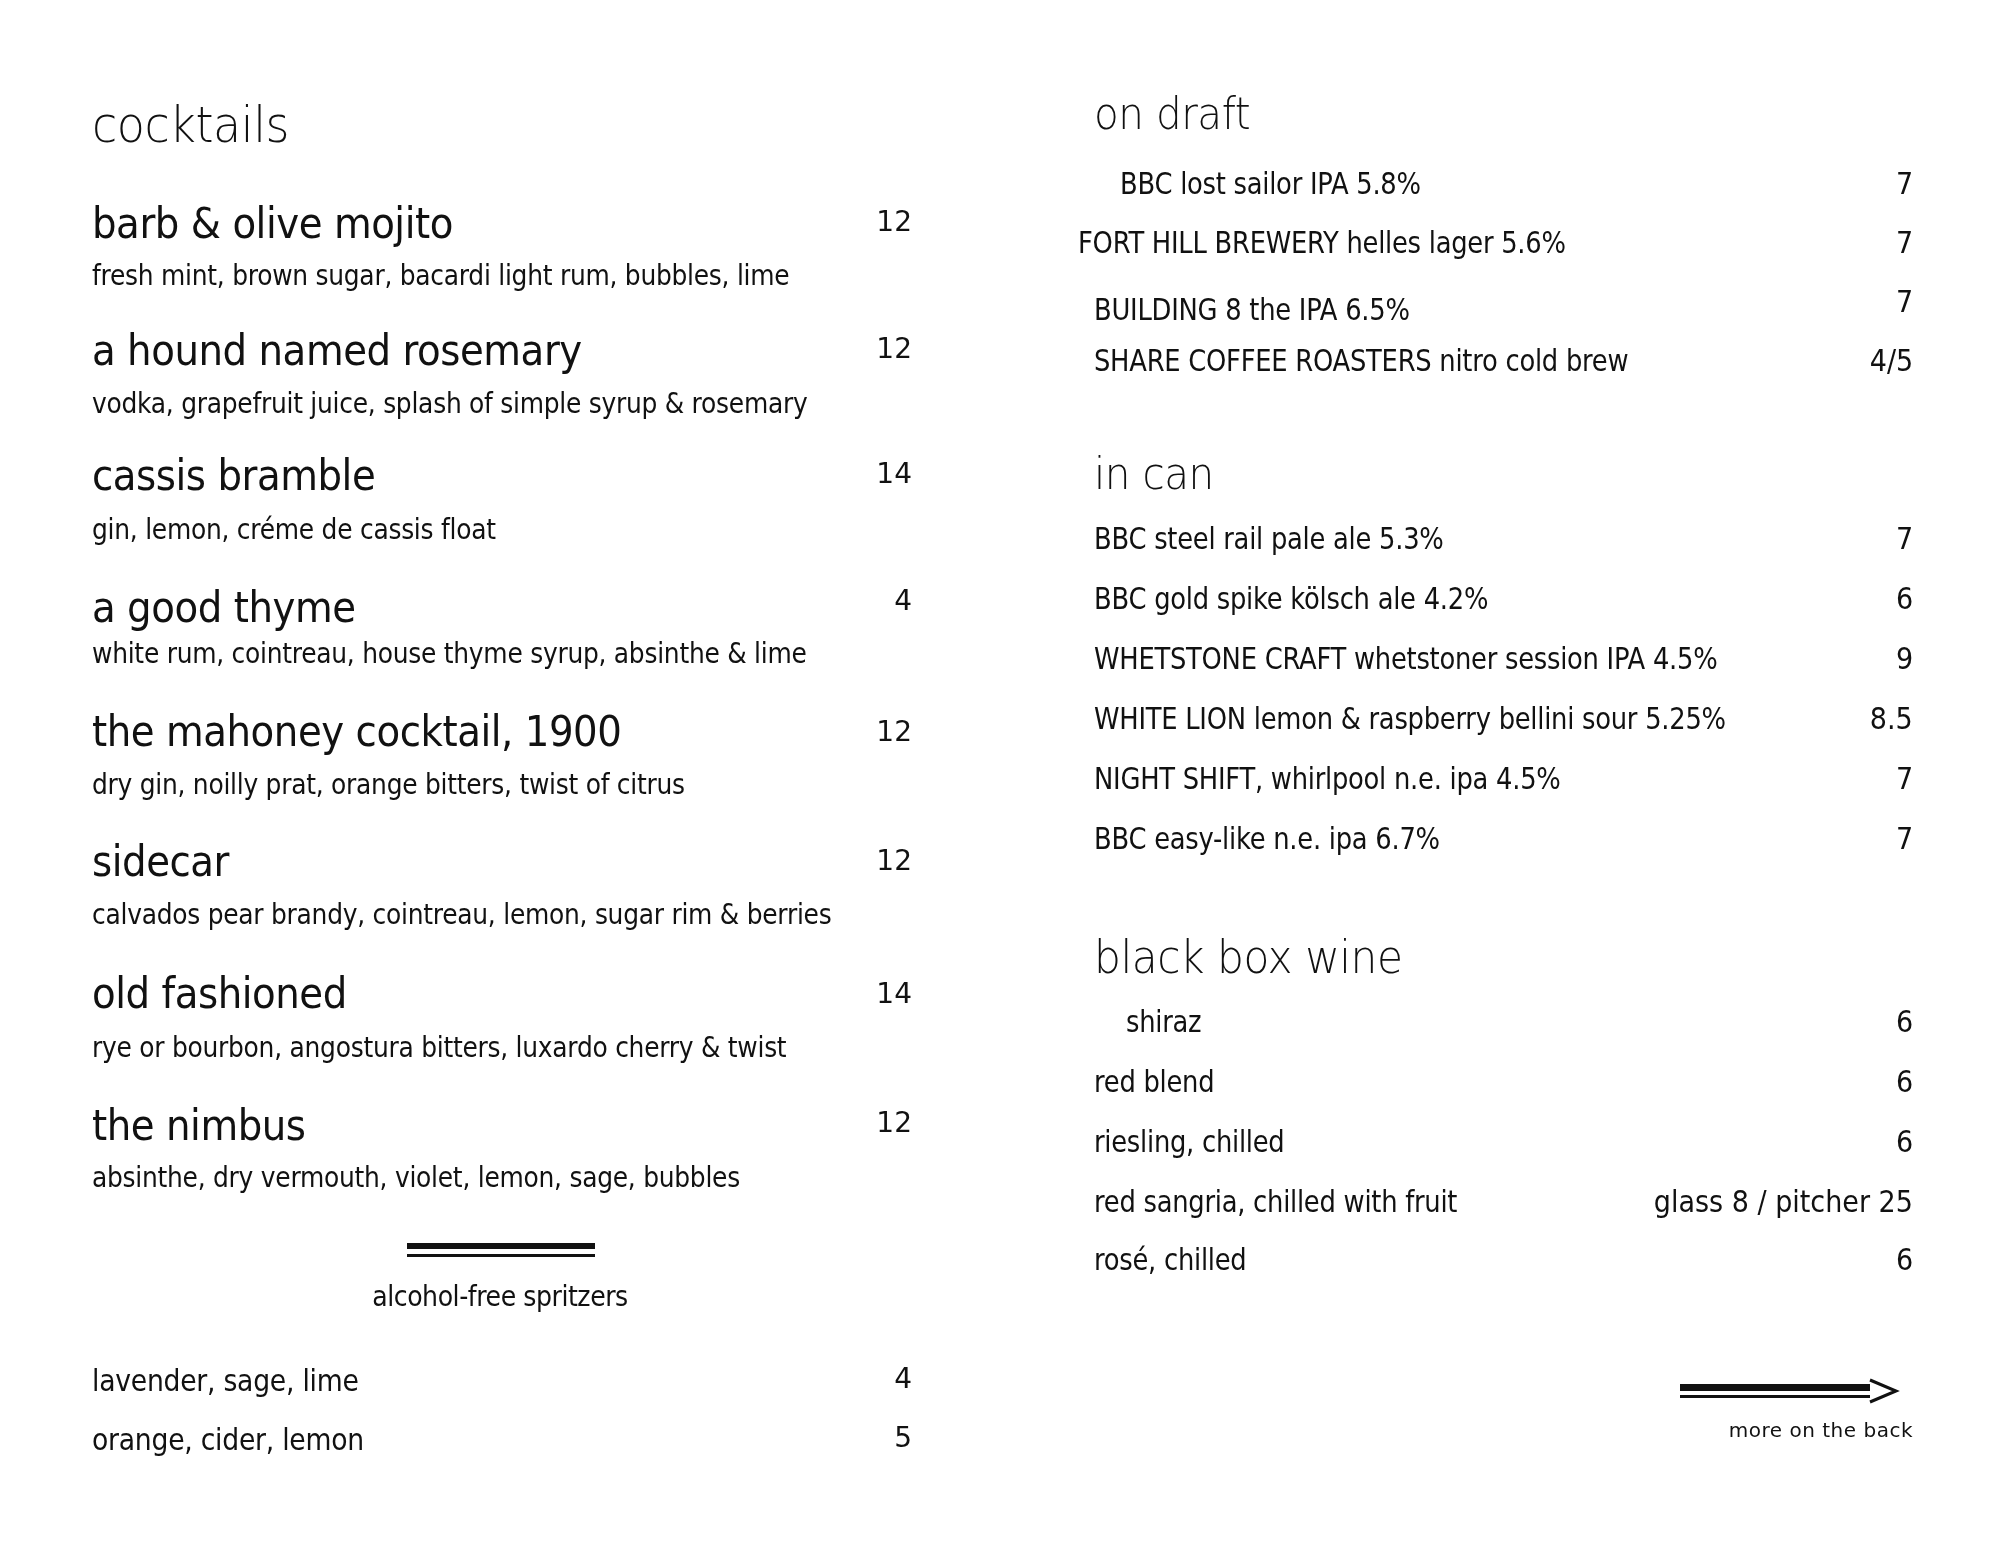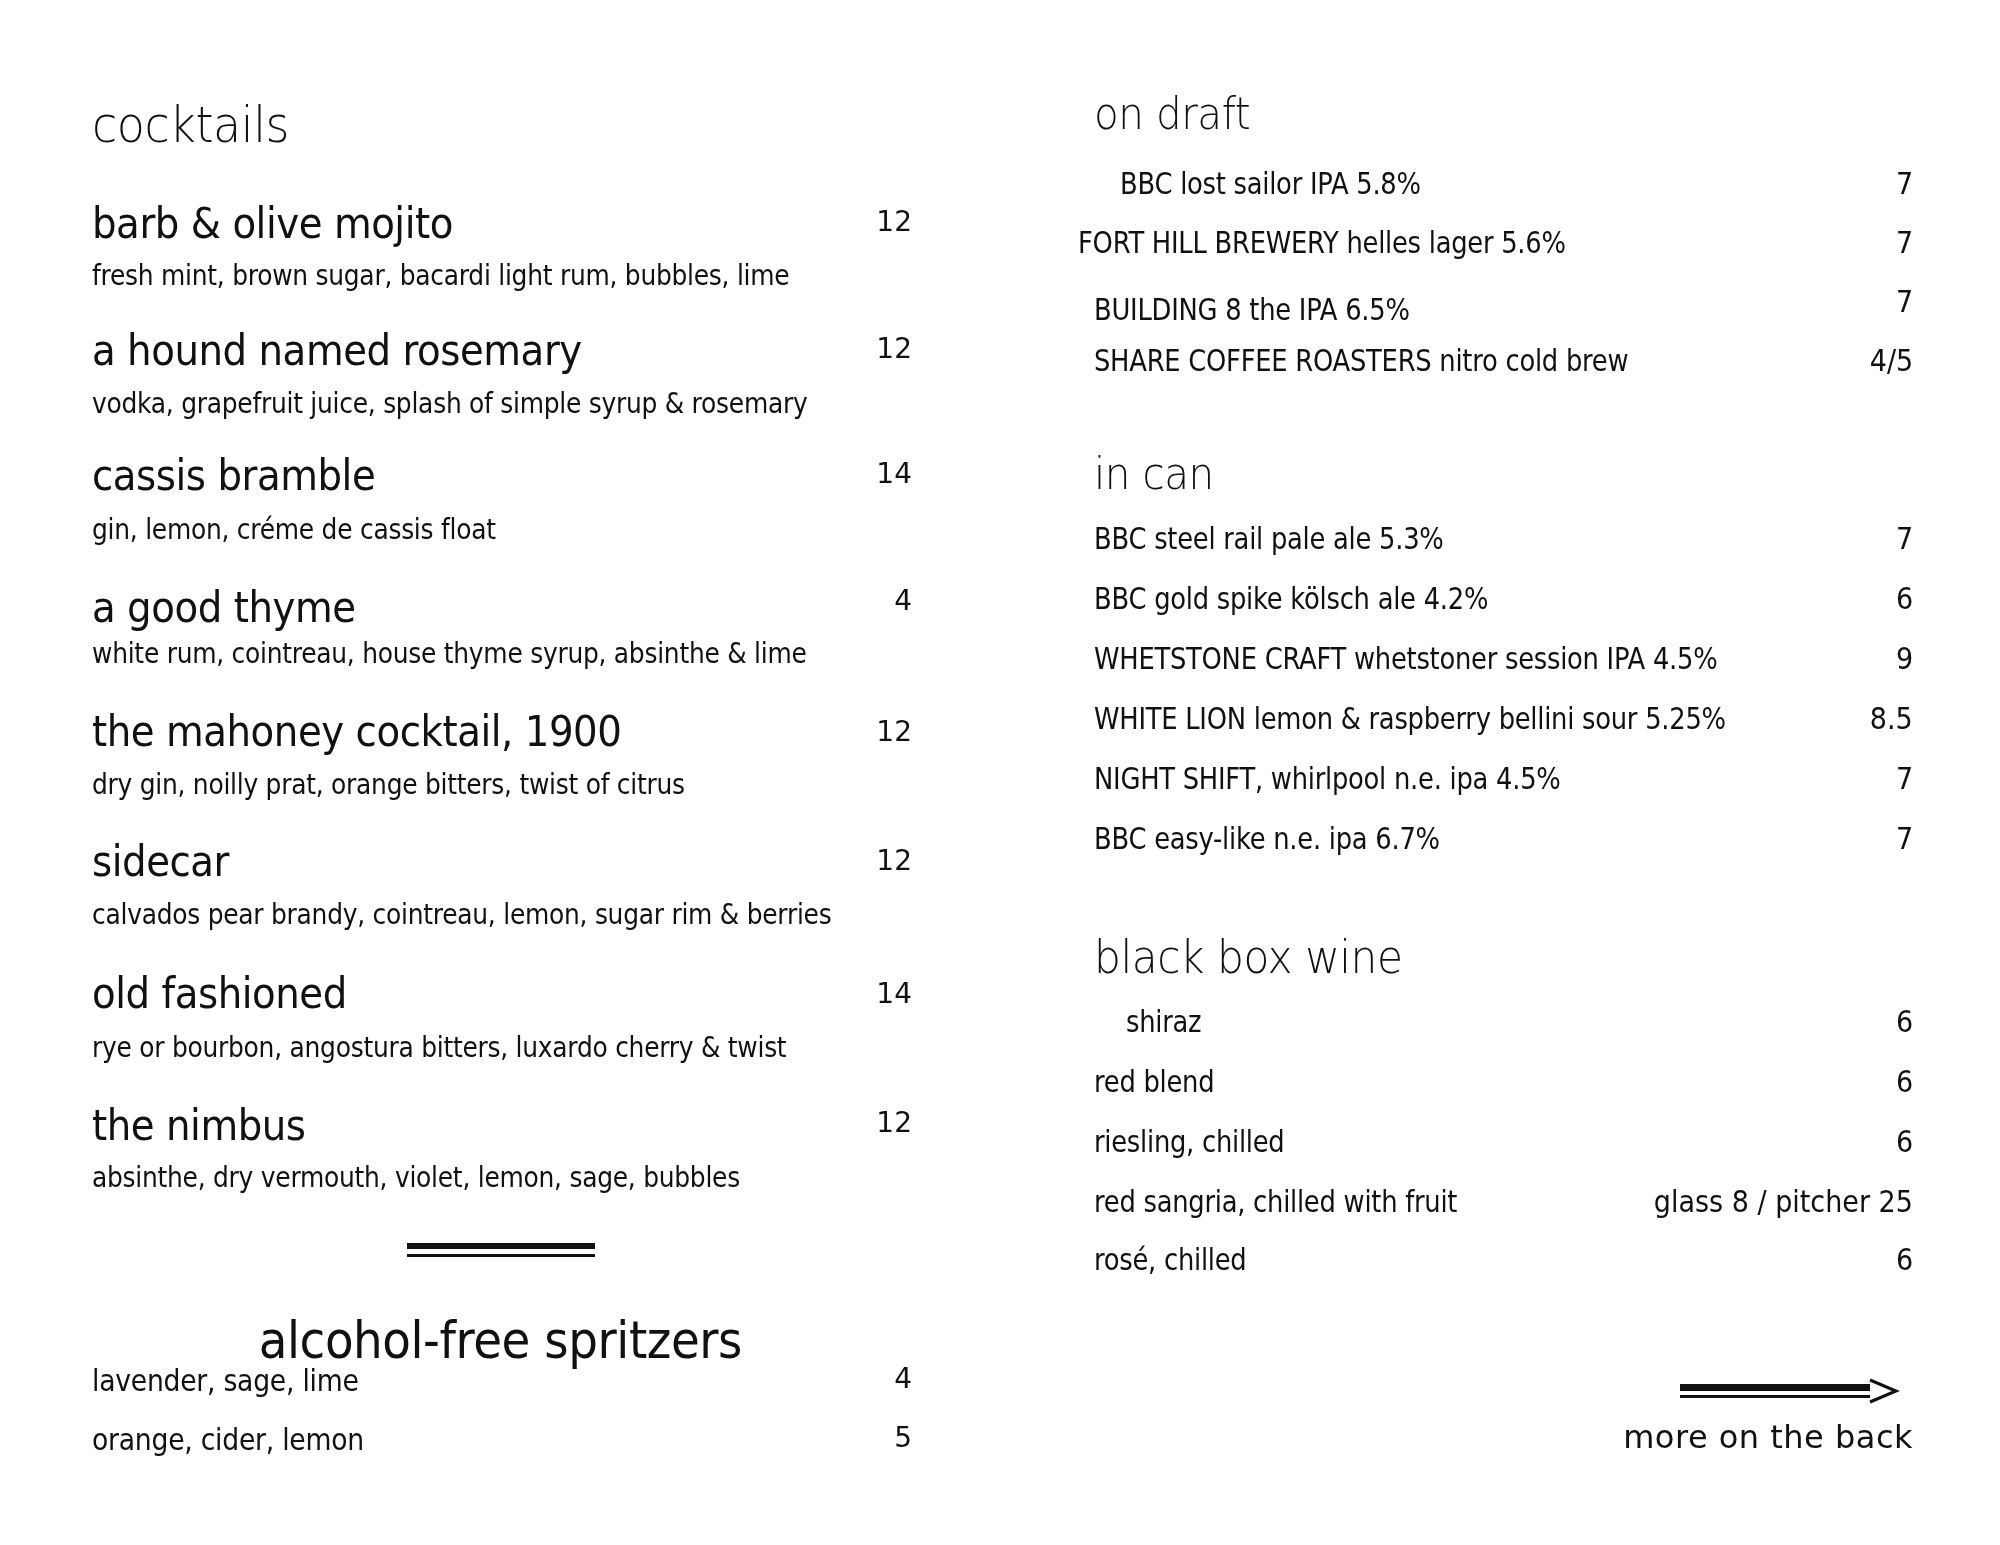--- a/index.html
+++ b/index.html
@@ -64,21 +64,21 @@
     <div class="abs price" style="left:860px; width:52px; top:1106px;">12</div>
     <div class="abs desc" style="left:92px; top:1160px;">absinthe, dry vermouth, violet, lemon, sage, bubbles</div>
   </div>
 </div>
 
 <div class="divider" style="left:407px; top:1243px; width:188px; height:14px;">
   <div class="a"></div>
     <div class="b"></div>
 </div>
 
-<div class="abs" style="left:0; width:1000px; top:1280px; text-align:center; font-size:52px; letter-spacing:-0.5px;margin-top:30px;">
+<div class="abs" style="left:0; width:1000px; top:1280px; text-align:center; font-size:28px; letter-spacing:-0.5px;">
   <span style="display:inline-block; transform:scaleX(0.9);">alcohol-free spritzers</span>
 </div>
 <div>
   <div>
     <div class="abs desc" style="left:92px; top:1362px; font-size:31px;">lavender, sage, lime</div>
     <div class="abs price" style="left:860px; width:52px; top:1362px;">4</div>
   </div>
   <div>
     <div class="abs desc" style="left:92px; top:1421px; font-size:31px;">orange, cider, lemon</div>
     <div class="abs price" style="left:860px; width:52px; top:1421px;">5</div>
@@ -155,13 +155,13 @@
     <div class="abs row" style="left:1094px; top:1242px;"><span class="lbl">rosé, chilled</span></div>
     <div class="pr" style="right:87px; top:1242px;">6</div>
   </div>
 </div>
 
 <svg class="arrow" style="left:1680px; top:1378px;" width="220" height="32" viewBox="0 0 220 32">
   <rect x="0" y="6" width="190" height="7" fill="#111"></rect>
   <rect x="0" y="17" width="190" height="3" fill="#111"></rect>
   <polyline points="190,2 216,13 190,24" fill="none" stroke="#111" stroke-width="3"></polyline>
 </svg>
-<div class="abs" style="right:87px; top:1418px; font-size:32px; letter-spacing:0.5px;">more on the back</div>
+<div class="abs" style="right:87px; top:1418px; font-size:20px; letter-spacing:0.5px;">more on the back</div>
 
 </body></html>

